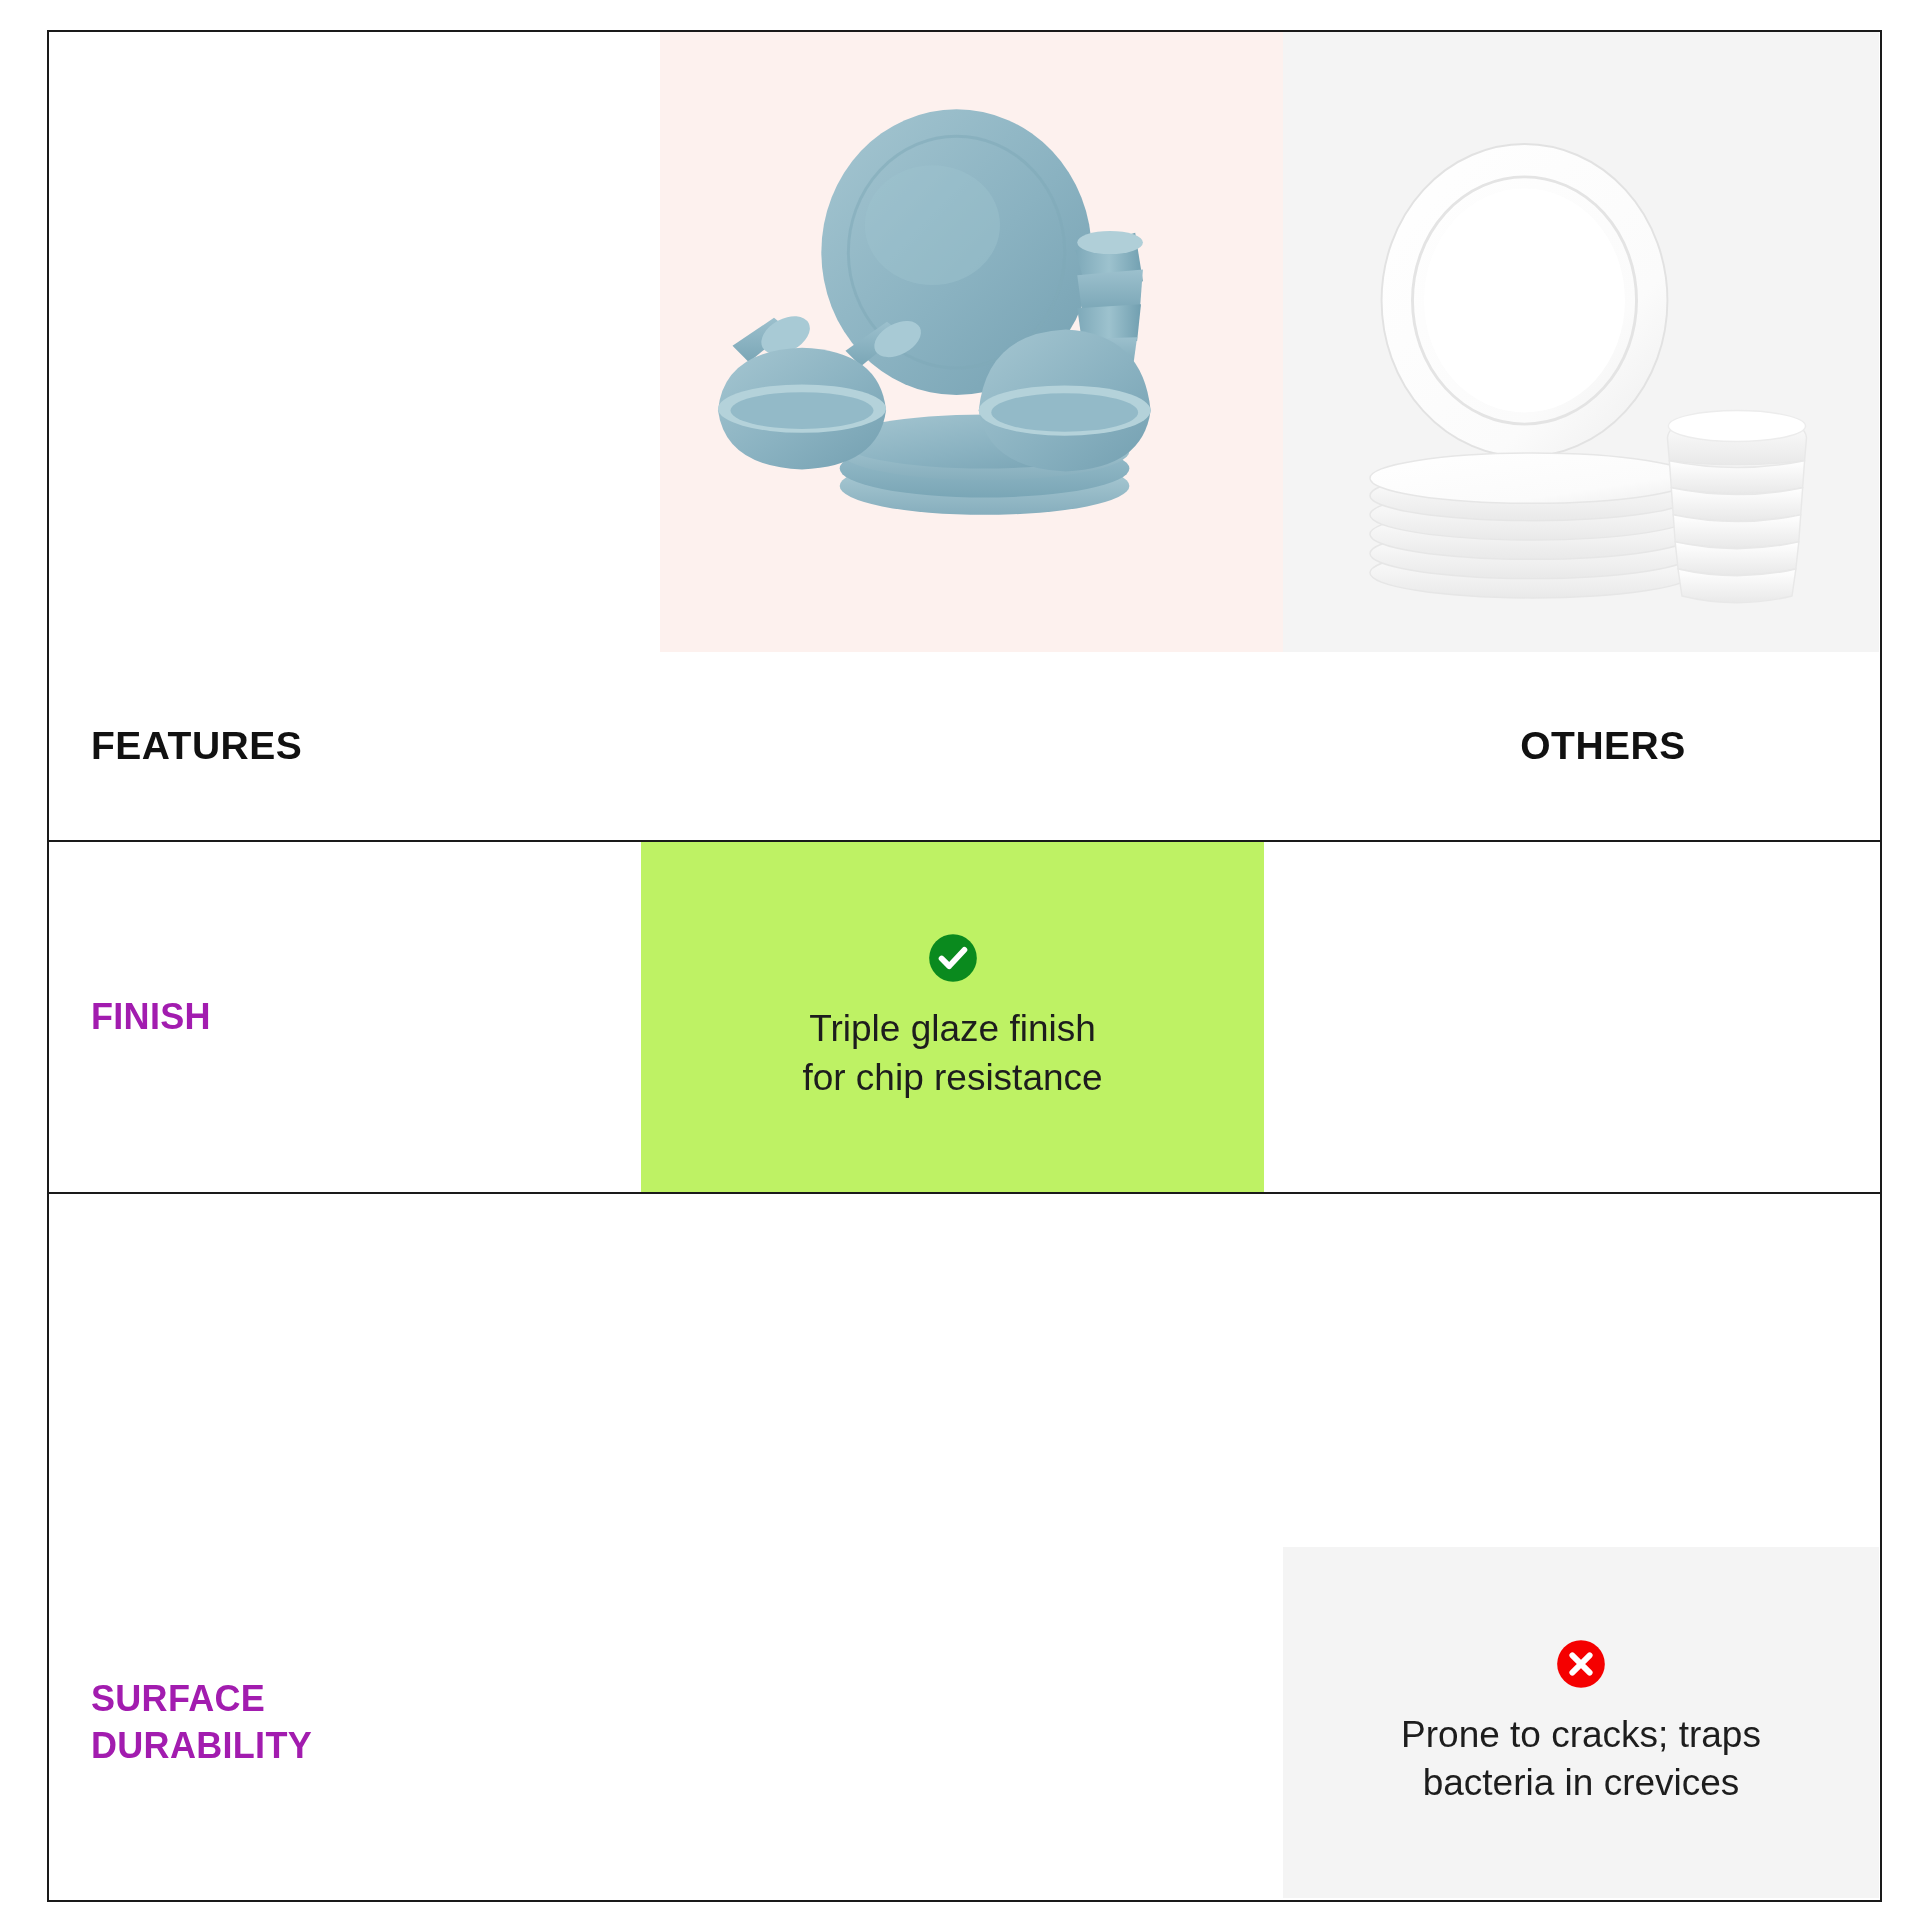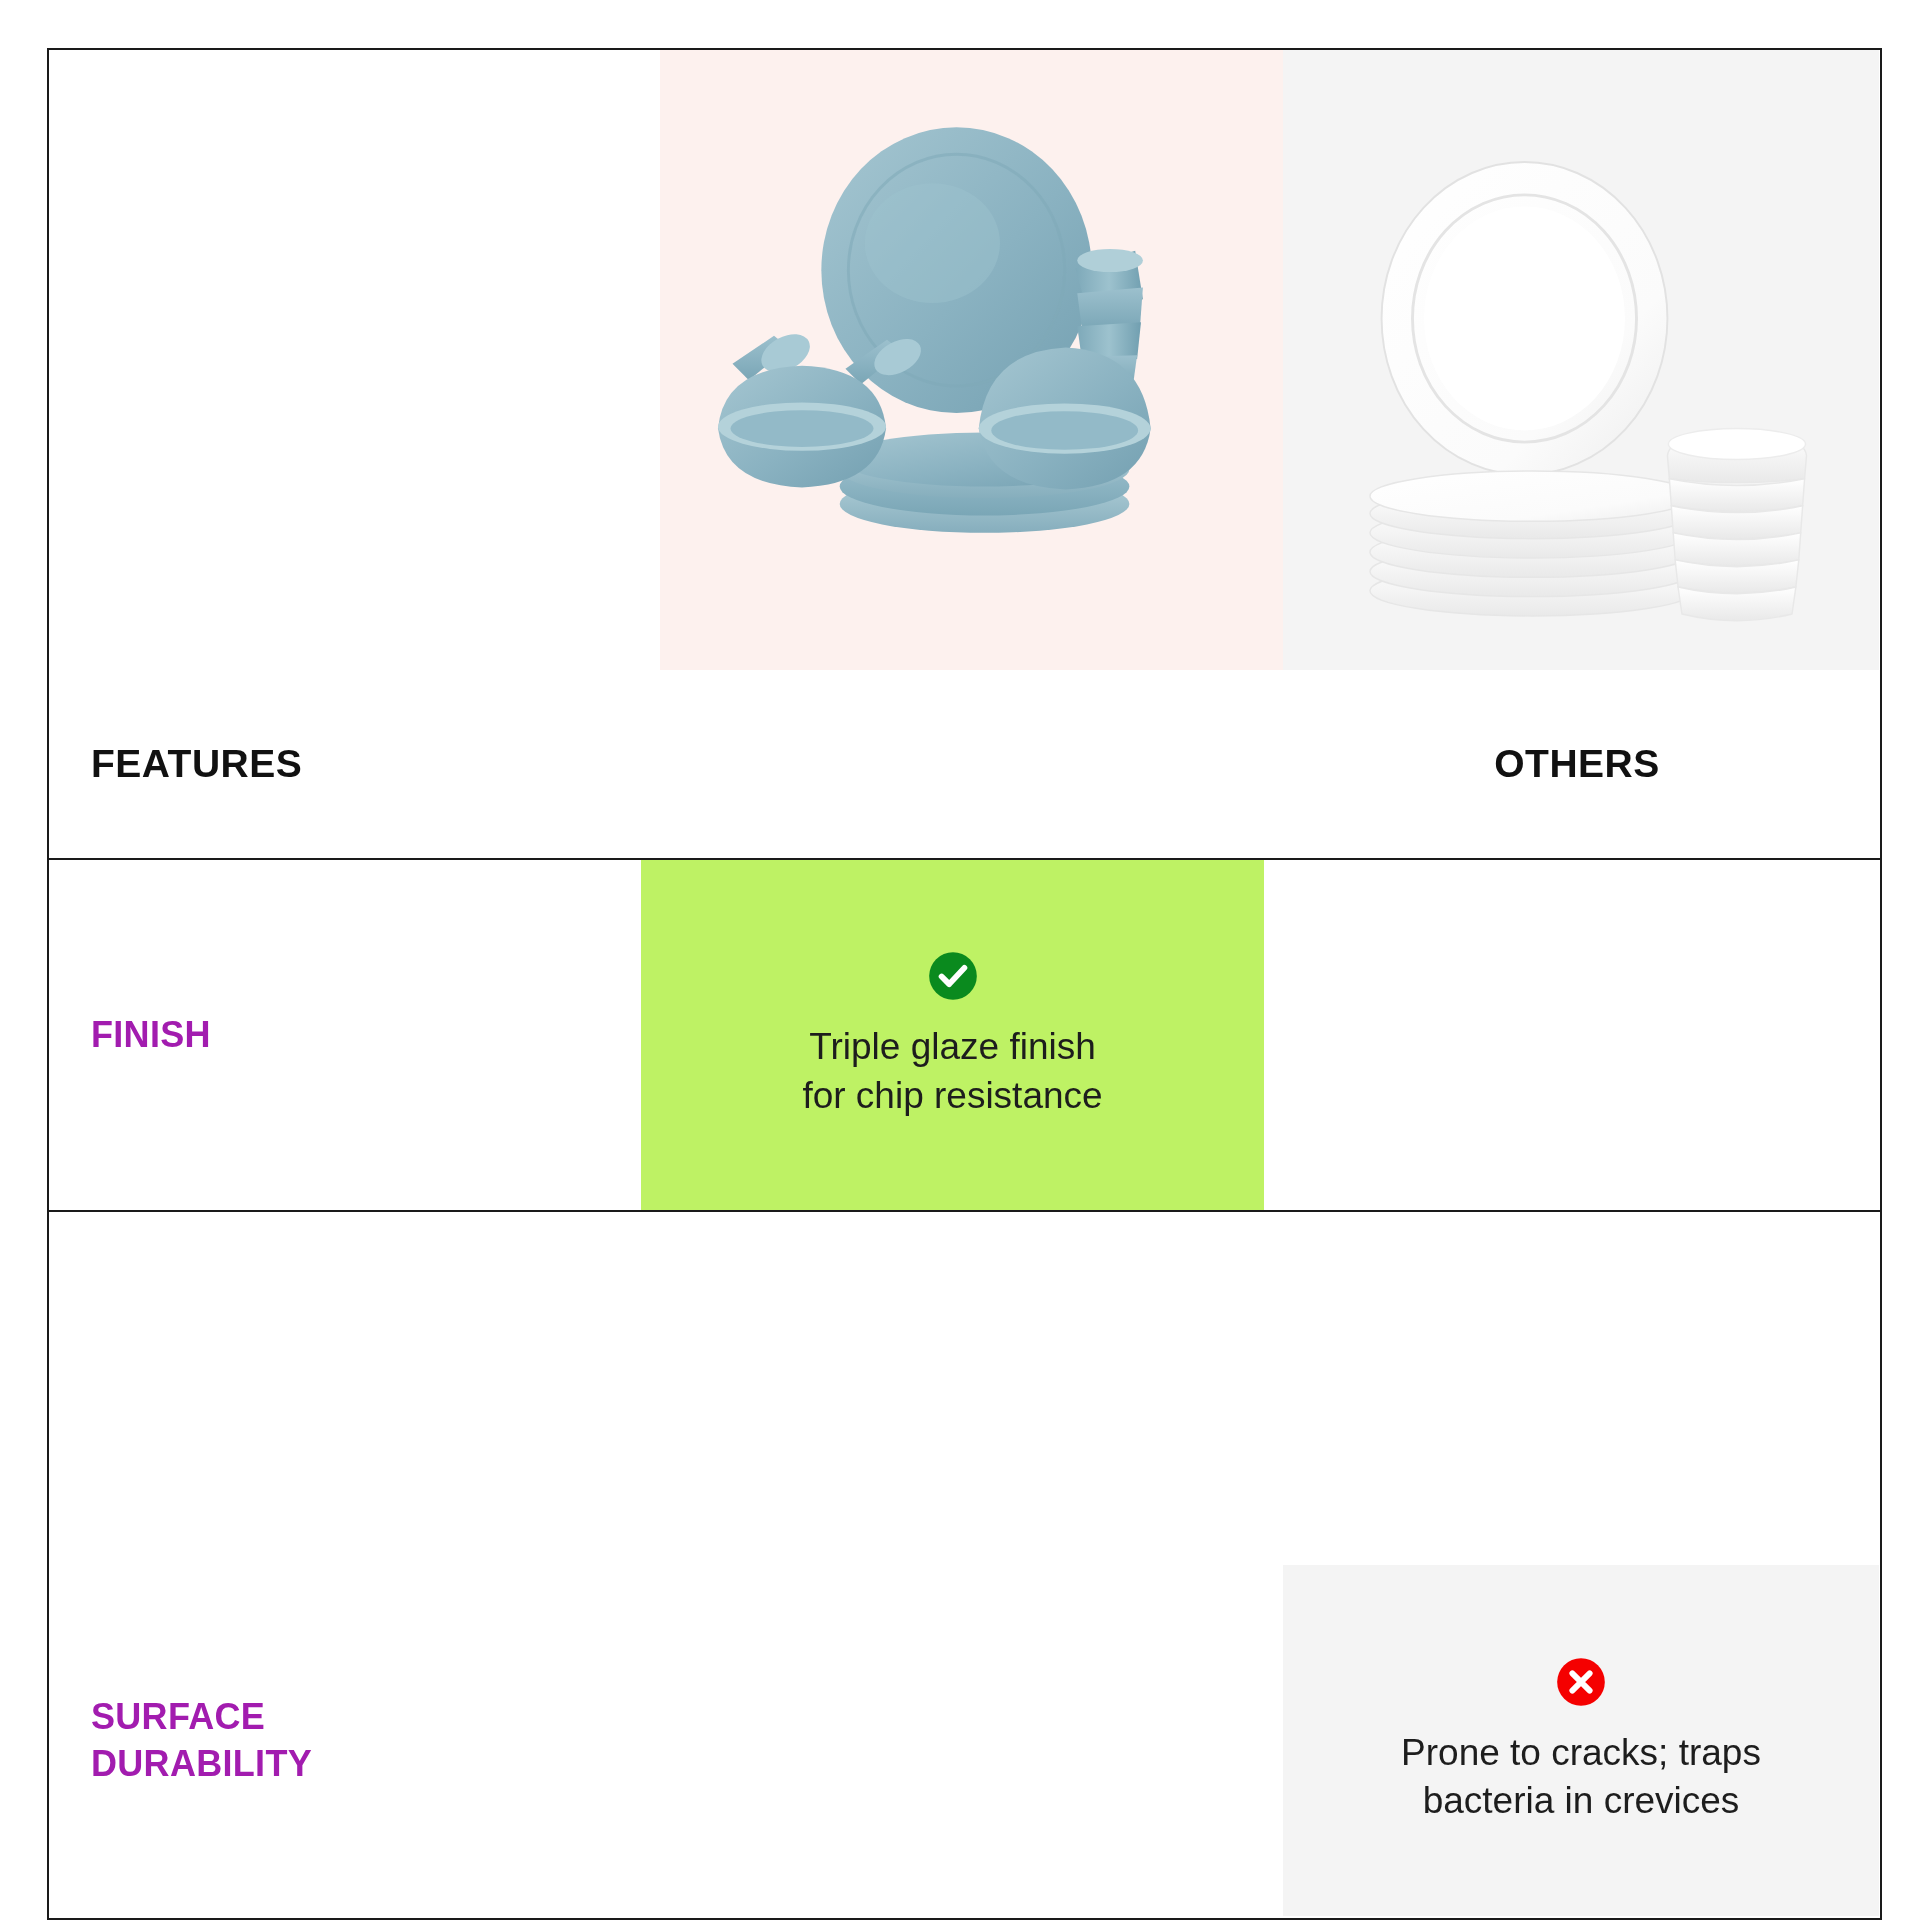--- a/index.html
+++ b/index.html
@@ -24,21 +24,20 @@
   
   .comparison-table {
     position: absolute;
     left: 47px;
     top: 30px;
     width: 1835px;
     height: 1872px;
     box-sizing: border-box;
     border: 2.9px solid #1a1a1a;
     background: #ffffff;
-    margin-top: 18px;
   }
 
   .table-inner {
     position: relative;
     width: 100%;
     height: 100%;
   }
 
   
   
@@ -90,21 +89,21 @@
     font-size: 39px;
     letter-spacing: 0.5px;
   }
   .header-features {
     left: 0; width: 611px;
     justify-content: flex-start;
     padding-left: 42px;
     box-sizing: border-box;
   }
   .header-our    { left: 611px; width: 623px; justify-content: center; }
-  .header-others { left: 1230px; width: 596px; justify-content: center; }
+  .header-others { left: 1256px; width: 596px; justify-content: center; }
 
   
   .data-row {
     position: absolute;
     left: 0;
     width: 100%;
     box-sizing: border-box;
   }
   .row-finish    { top: 810px;  height: 352px; border-bottom: 2.9px solid #1a1a1a; }
   .row-weight    { top: 1162px; height: 352px; border-bottom: 2.9px solid #1a1a1a; }

